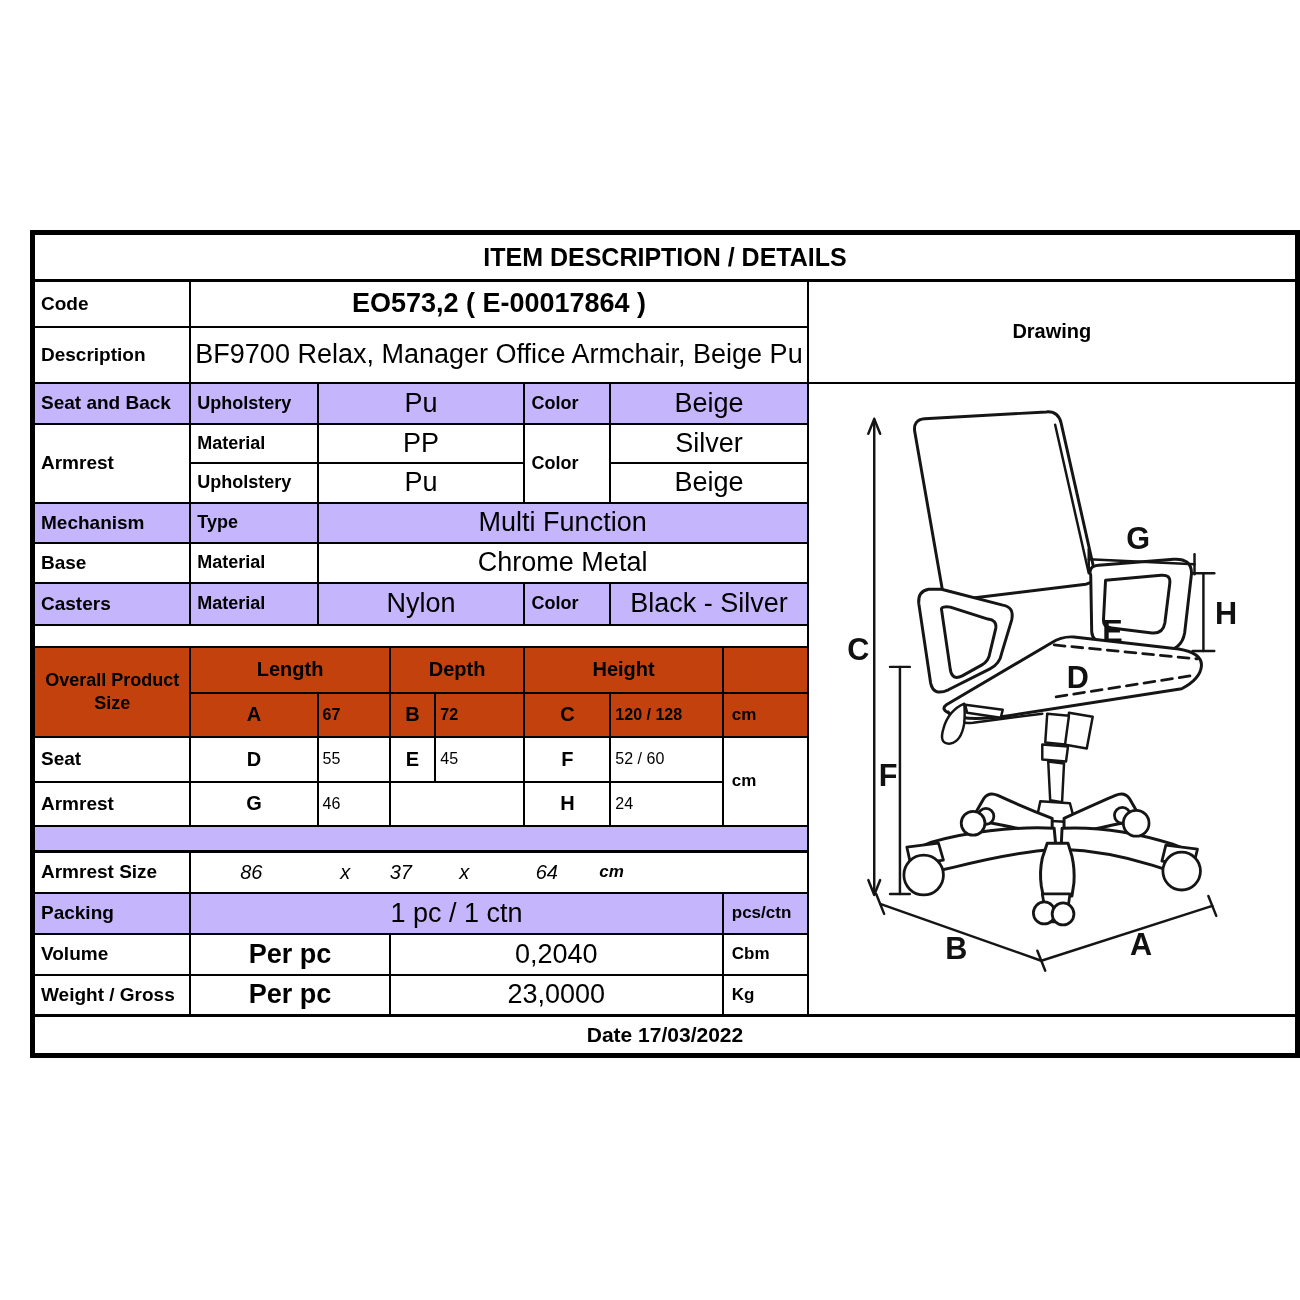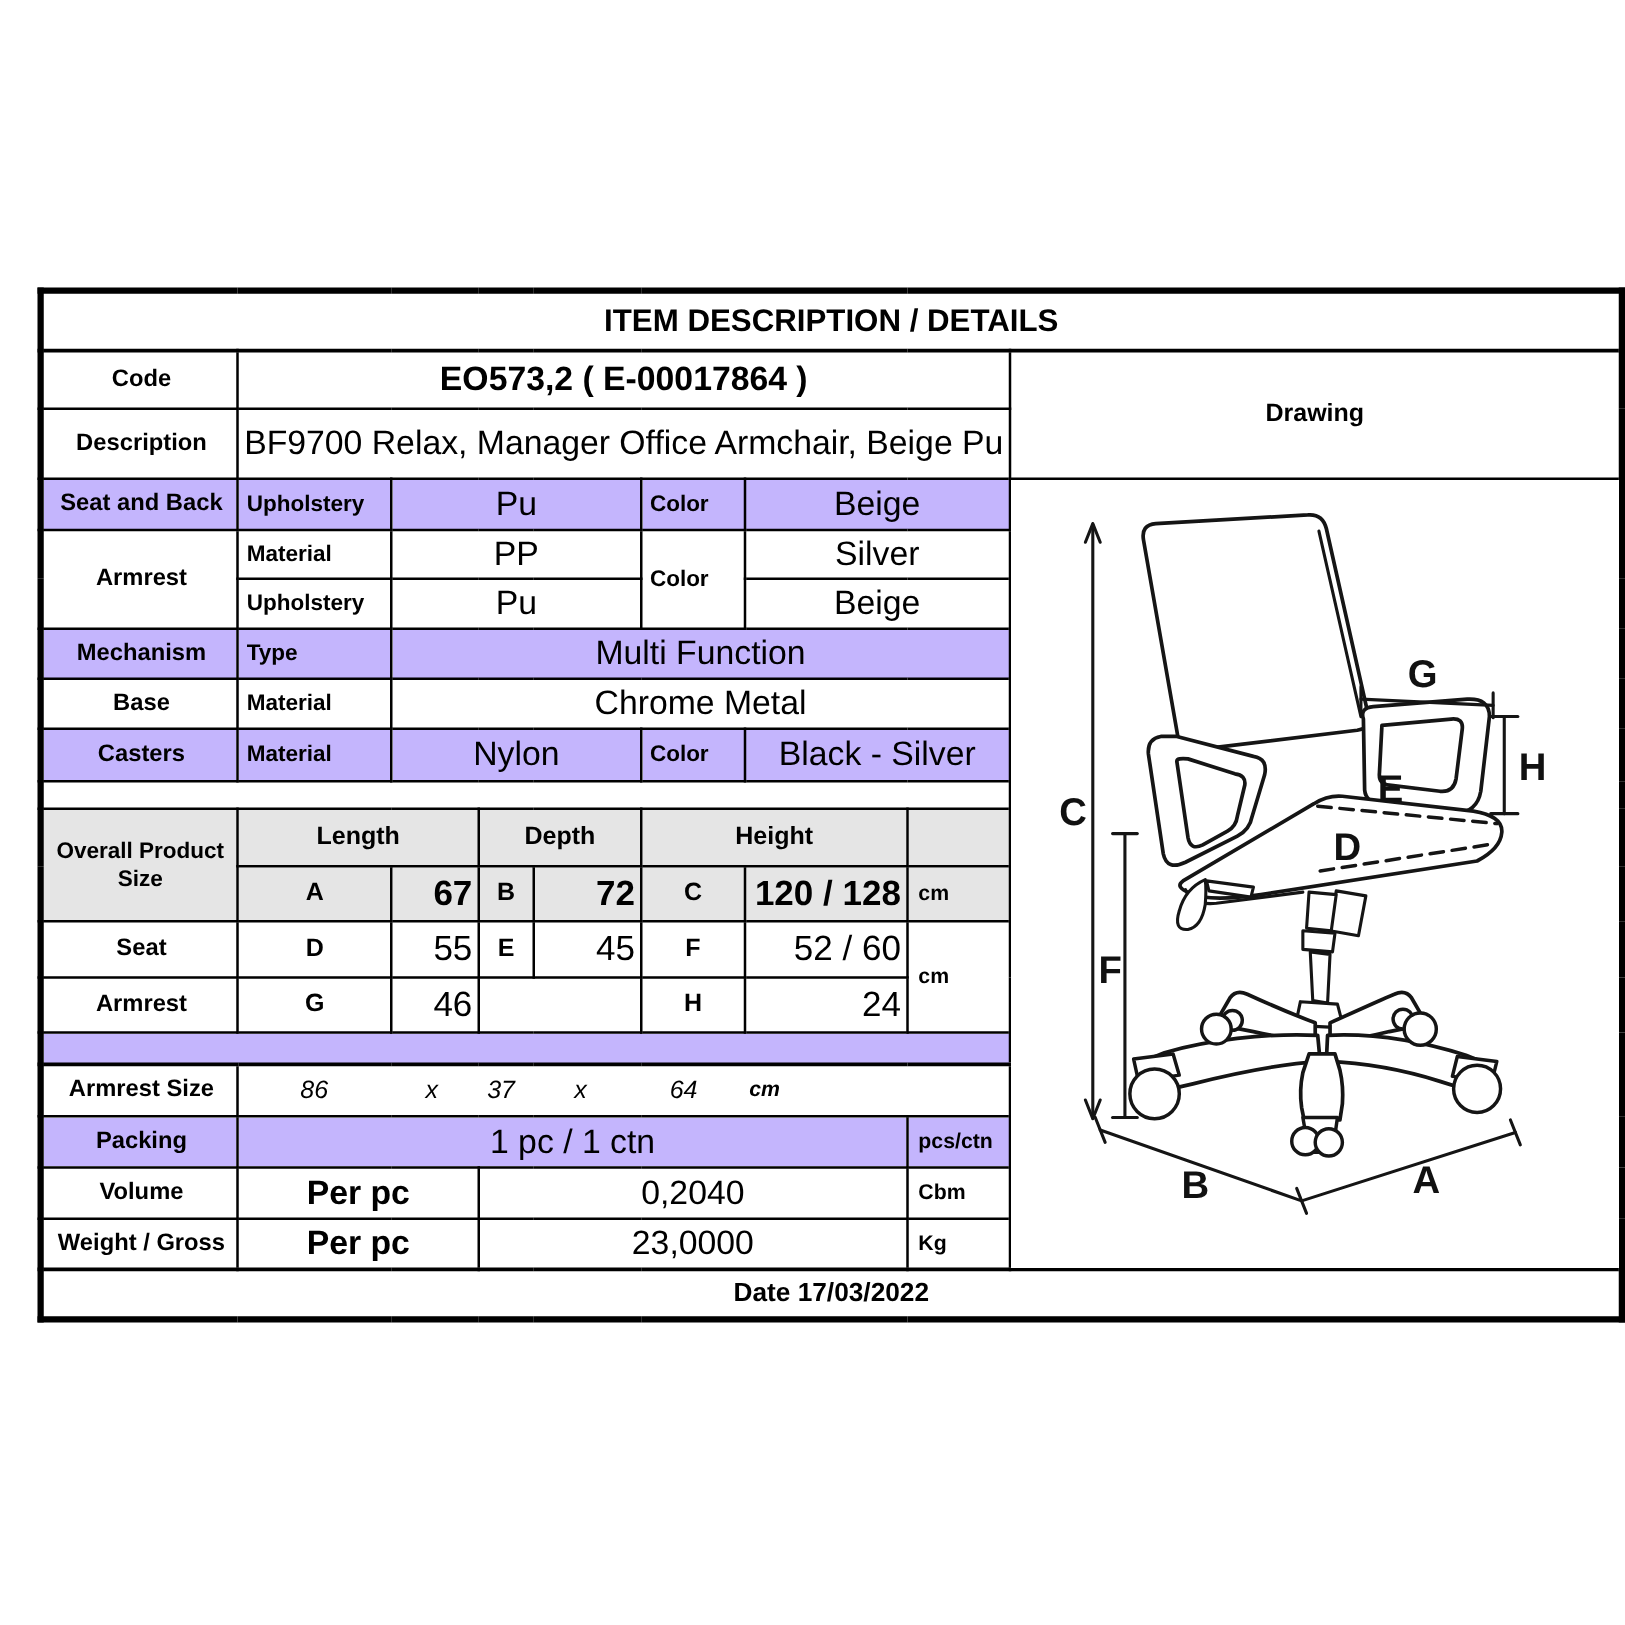--- a/index.html
+++ b/index.html
@@ -1,31 +1,31 @@
 <!DOCTYPE html>
 <html><head>
 <meta charset="utf-8">
 <style>
   html,body{margin:0;padding:0;background:#fff;}
   .page{position:relative;width:1300px;height:1300px;background:#fff;font-family:"Liberation Sans",sans-serif;color:#000;}
   .sheet{position:absolute;left:30px;top:230px;}
   table{border-collapse:collapse;table-layout:fixed;background:#fff;border:5px solid #000;}
   td{border:2px solid #000;padding:0 4px;vertical-align:middle;overflow:hidden;white-space:nowrap;}
-  .lbl{font-weight:bold;font-size:19px;text-align:center;padding-left:6px;}
+  .lbl{font-weight:bold;font-size:19px;text-align:left;padding-left:6px;}
   .attr{font-weight:bold;font-size:18px;text-align:left;padding-left:6px;}
   .val{font-size:27px;text-align:center;}
   .bold{font-weight:bold;}
   .gray{background:#c4b5fd;}
-  .yellow{background:#e5e5e5;}
+  .yellow{background:#c2410c;}
   .title-cell{font-weight:bold;font-size:25px;text-align:center;border-bottom-width:3px;}
   .dhead{font-weight:bold;font-size:20px;text-align:center;}
   .drawcell{vertical-align:top;padding:0;position:relative;background:#fff;}
   .szh{font-weight:bold;font-size:20px;text-align:center;}
   .szk{font-weight:bold;font-size:20px;text-align:center;}
-  .szv{font-size:28px;text-align:right;}
+  .szv{font-size:16px;text-align:left;}
   .unit{font-weight:bold;font-size:17px;text-align:left;padding-left:8px;}
   .sizelbl{font-weight:bold;font-size:18px;text-align:center;white-space:normal;line-height:1.25;}
   .datec{font-weight:bold;font-size:21px;text-align:center;border-top-width:3px;}
   .thick-top{border-top-width:3px;}
   .pscell{padding:0;font-style:italic;}
   .psgrid{display:grid;grid-template-columns:120px 68px 43px 84px 81px 106px 80px;align-items:center;height:100%;}
   .psgrid .pc{text-align:center;font-size:20px;}
   .psgrid .pu{text-align:left;padding-left:12px;font-weight:bold;font-size:17px;}
   .drawsvg{position:absolute;left:0;top:0;width:100%;height:100%;display:block;}
 </style>

